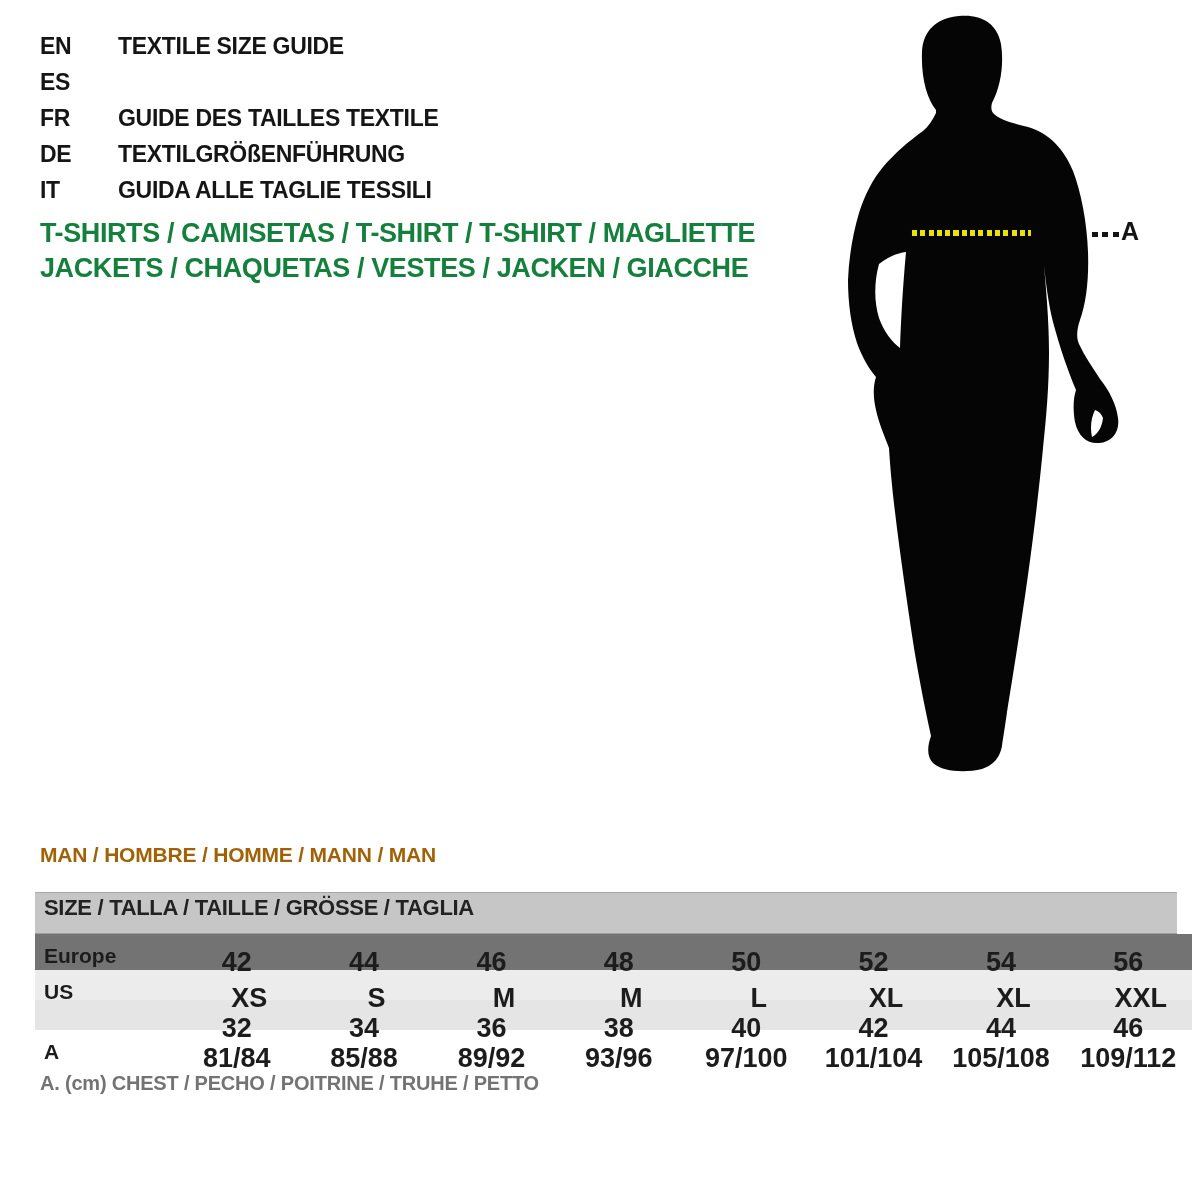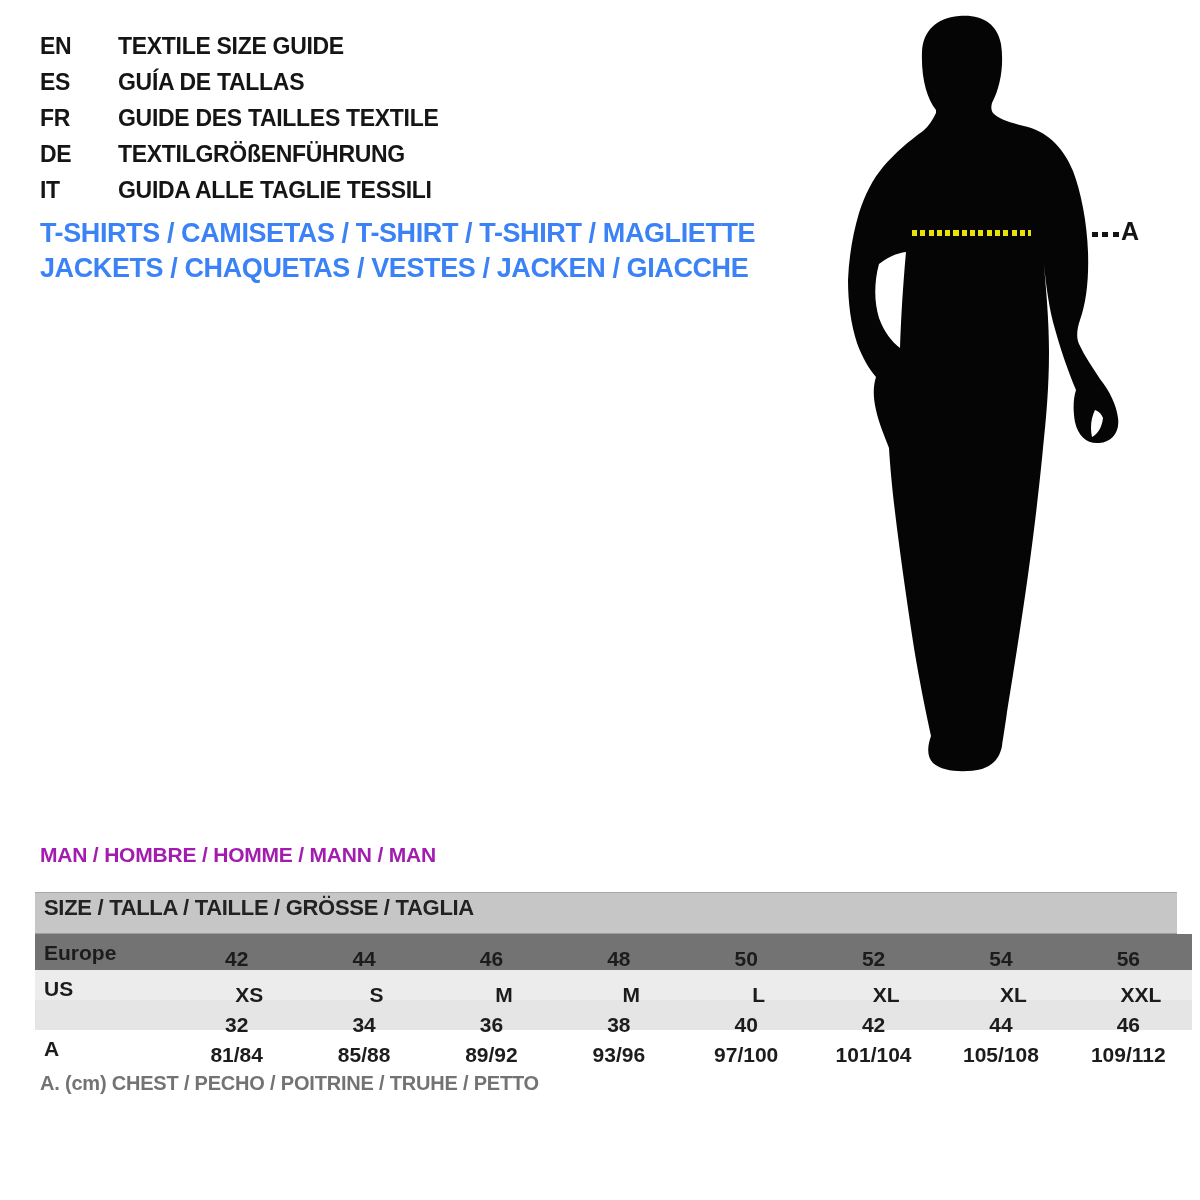--- a/index.html
+++ b/index.html
@@ -6,64 +6,63 @@
   .canvas{
     position:relative;width:1200px;height:1200px;background:#ffffff;overflow:hidden;
     font-family:"Liberation Sans", sans-serif;color:#111;
   }
   
   .lang-list{position:absolute;left:40px;top:28px;}
   .lang-row{display:grid;grid-template-columns:78px auto;height:36px;align-items:center;}
   .lang-code,.lang-title{font-weight:bold;font-size:23px;letter-spacing:-0.3px;color:#151515;white-space:nowrap;}
   
   .categories{position:absolute;left:40px;top:216px;}
-  .cat-line{font-weight:bold;font-size:27px;letter-spacing:-0.4px;line-height:35px;color:#3b82f6;white-space:nowrap;}
+  .cat-line{font-weight:bold;font-size:27px;letter-spacing:-0.4px;line-height:35px;color:#15803d;white-space:nowrap;}
   
   .figure{position:absolute;left:840px;top:10px;width:300px;height:770px;}
   .chest-dots{
     position:absolute;left:912px;top:230px;width:119px;height:6px;
     background:repeating-linear-gradient(90deg,var(--dot,#e8e300) 0 5px,transparent 5px 8.3px);
   }
   .dash-line{
     position:absolute;left:1092px;top:232px;width:28px;height:5px;
     background:repeating-linear-gradient(90deg,#141414 0 6px,transparent 6px 10.5px);
   }
   .a-label{position:absolute;left:1121px;top:217px;font-weight:bold;font-size:25px;color:#141414;}
   
-  .man-heading{position:absolute;left:40px;top:843px;font-weight:bold;font-size:21px;letter-spacing:-0.2px;color:#a21caf;white-space:nowrap;}
+  .man-heading{position:absolute;left:40px;top:843px;font-weight:bold;font-size:21px;letter-spacing:-0.2px;color:#a16207;white-space:nowrap;}
   
   .size-table{position:absolute;left:35px;top:892px;width:1157px;}
   .thead{
     width:1142px;height:42px;line-height:30px;background:#c6c6c6;
     border-top:1px solid #a8a8a8;border-bottom:1px solid #9f9f9f;box-sizing:border-box;
     padding-left:9px;font-weight:bold;font-size:22px;letter-spacing:-0.3px;color:#222;white-space:nowrap;
   }
   .trow{display:grid;grid-template-columns:138px repeat(8,1fr);align-items:center;}
   .trow .tlabel{padding-left:9px;font-weight:bold;font-size:21px;color:#1c1c1c;text-align:left;}
-  .trow .tcell{font-weight:bold;font-size:21px;color:#1c1c1c;text-align:center;white-space:nowrap;margin-top:13px;}
+  .trow .tcell{font-weight:bold;font-size:27px;color:#1c1c1c;text-align:center;white-space:nowrap;margin-top:13px;}
   .row-europe{height:36px;background:#737373;}
   .row-us{height:30px;background:#ececec;gap:25px;}
   .row-num{height:30px;background:#e5e5e5;}
   .row-a{height:36px;background:#ffffff;}
   
   .footnote{position:absolute;left:40px;top:1072px;font-weight:bold;font-size:20px;letter-spacing:-0.2px;color:#737373;white-space:nowrap;}
 </style>
 </head>
 <body>
 
 <div class="canvas">
 
   <div class="lang-list">
     <div class="lang-row">
       <span class="lang-code">EN</span>
       <span class="lang-title">TEXTILE SIZE GUIDE</span>
     </div>
     <div class="lang-row">
       <span class="lang-code">ES</span>
-      <span class="lang-title">GUÍA DE TALLAS</span>
     </div>
     <div class="lang-row">
       <span class="lang-code">FR</span>
       <span class="lang-title">GUIDE DES TAILLES TEXTILE</span>
     </div>
     <div class="lang-row">
       <span class="lang-code">DE</span>
       <span class="lang-title">TEXTILGRÖßENFÜHRUNG</span>
     </div>
     <div class="lang-row">

